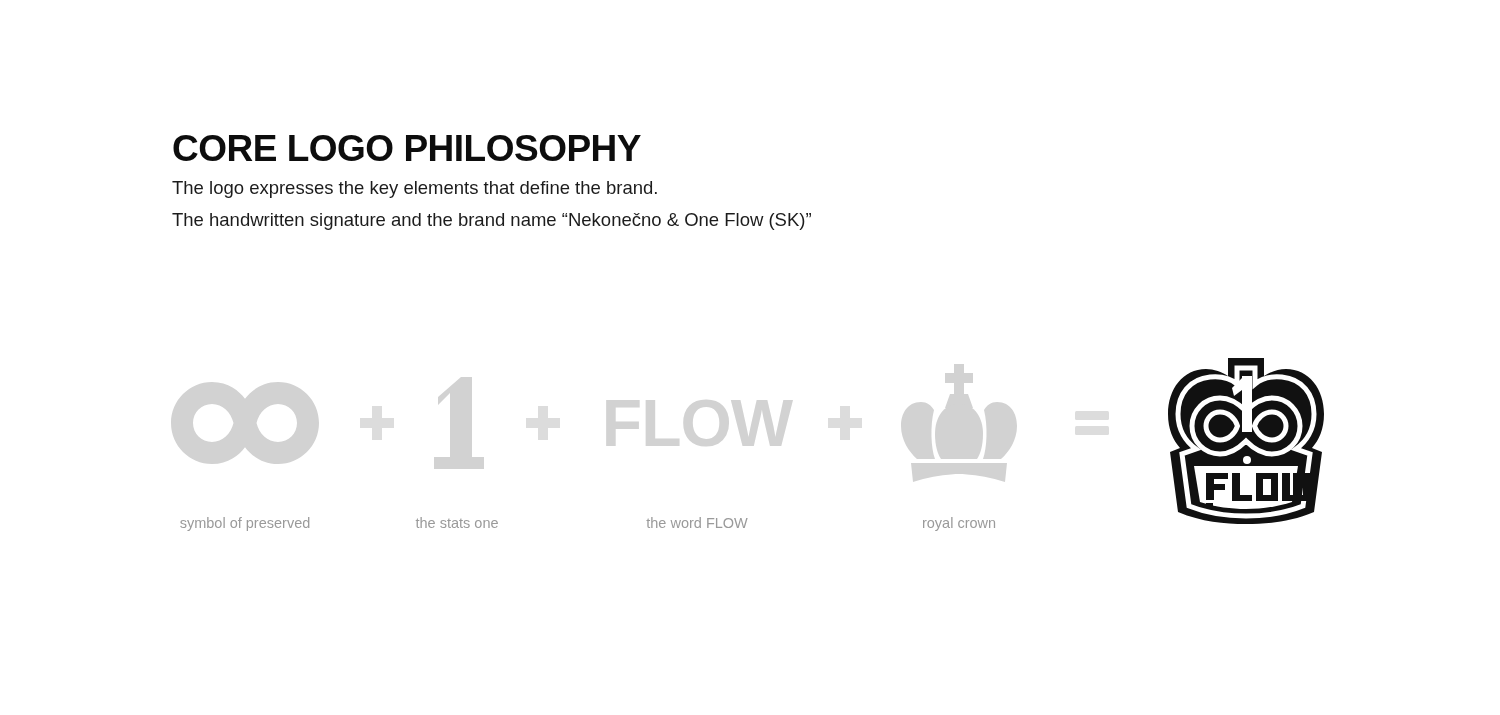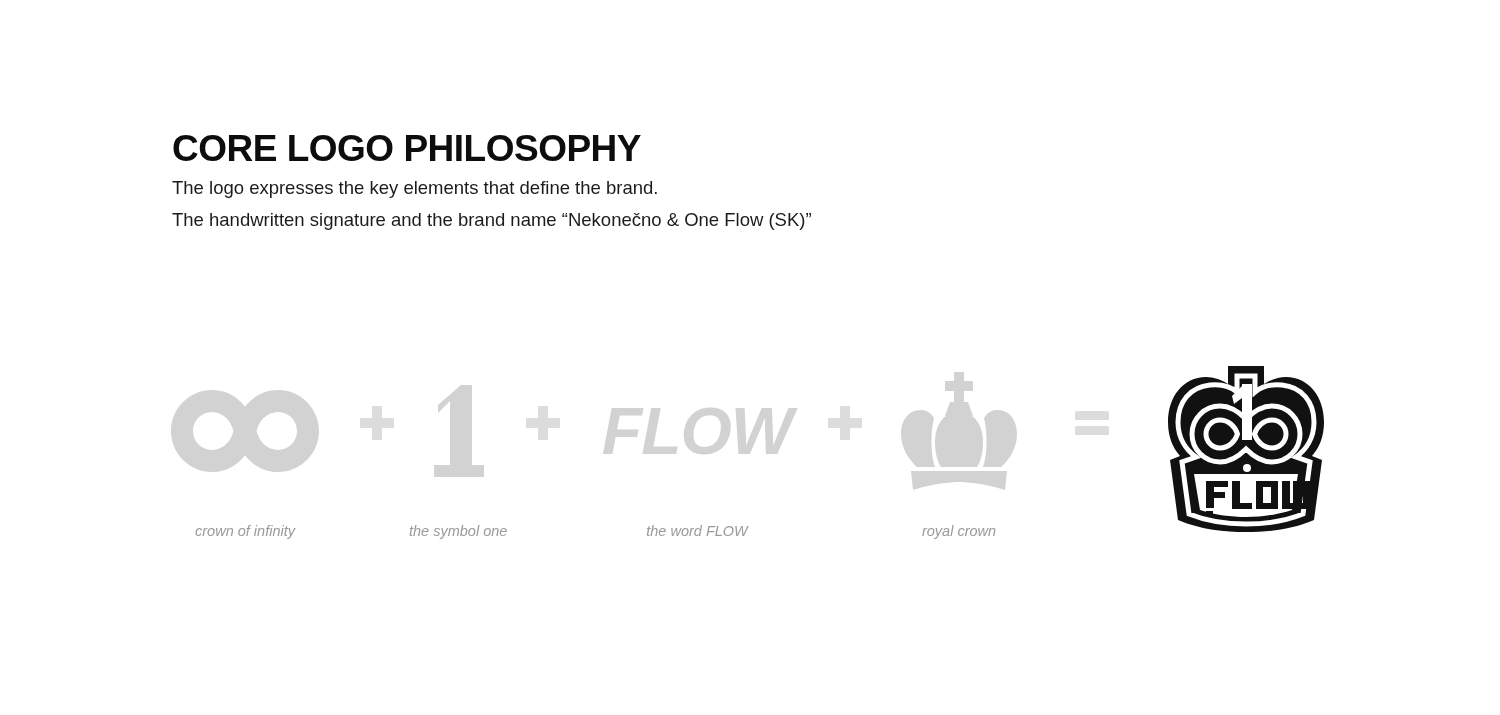--- a/index.html
+++ b/index.html
@@ -42,23 +42,22 @@
   
   #formula-row {
     position: absolute;
     left: 0;
     top: 350px;
     width: 1500px;
     height: 200px;
   }
   .formula-cell {
     position: absolute;
-    top: 8px;
+    top: 0;
     height: 200px;
-    font-style: italic;
   }
   .glyph-box {
     position: absolute;
     left: 0;
     top: 0;
     width: 100%;
     height: 145px;
     display: flex;
     align-items: center;
     justify-content: center;
@@ -121,36 +120,36 @@
           C57.5,82 68.2,73.0 74,65.2 C79.8,73.0 90.5,82 107,82
           C129.6,82 148,63.6 148,41 C148,18.4 129.6,0 107,0
           C90.5,0 79.8,9.0 74,16.8 C68.2,9.0 57.5,0 41,0 Z
           M41,22 C51.5,22 60.0,30.5 62.5,41 C60.0,51.5 51.5,60 41,60
           C30.5,60 22,51.5 22,41 C22,30.5 30.5,22 41,22 Z
           M107,22 C117.5,22 126,30.5 126,41 C126,51.5 117.5,60 107,60
           C96.5,60 88.0,51.5 85.5,41 C88.0,30.5 96.5,22 107,22 Z
         "></path>
       </svg>
     </div>
-    <div class="cell-caption">crown of infinity</div>
+    <div class="cell-caption">symbol of preserved</div>
   </div>
 
   <div class="op-cell" id="op-plus-1">
     <svg width="34" height="34" viewBox="0 0 34 34">
       <path class="op-fill" d="M12,0 H22 V12 H34 V22 H22 V34 H12 V22 H0 V12 H12 Z"></path>
     </svg>
   </div>
 
   <div class="formula-cell" id="cell-one">
     <div class="glyph-box">
       <svg width="54" height="92" viewBox="0 0 54 92">
         <path class="gray-fill" d="M8,20 L31,0 L42,0 L42,80 L54,80 L54,92 L4,92 L4,80 L20,80 L20,16 L8,28 Z"></path>
       </svg>
     </div>
-    <div class="cell-caption">the symbol one</div>
+    <div class="cell-caption">the stats one</div>
   </div>
 
   <div class="op-cell" id="op-plus-2">
     <svg width="34" height="34" viewBox="0 0 34 34">
       <path class="op-fill" d="M12,0 H22 V12 H34 V22 H22 V34 H12 V22 H0 V12 H12 Z"></path>
     </svg>
   </div>
 
   <div class="formula-cell" id="cell-flow">
     <div class="glyph-box">

